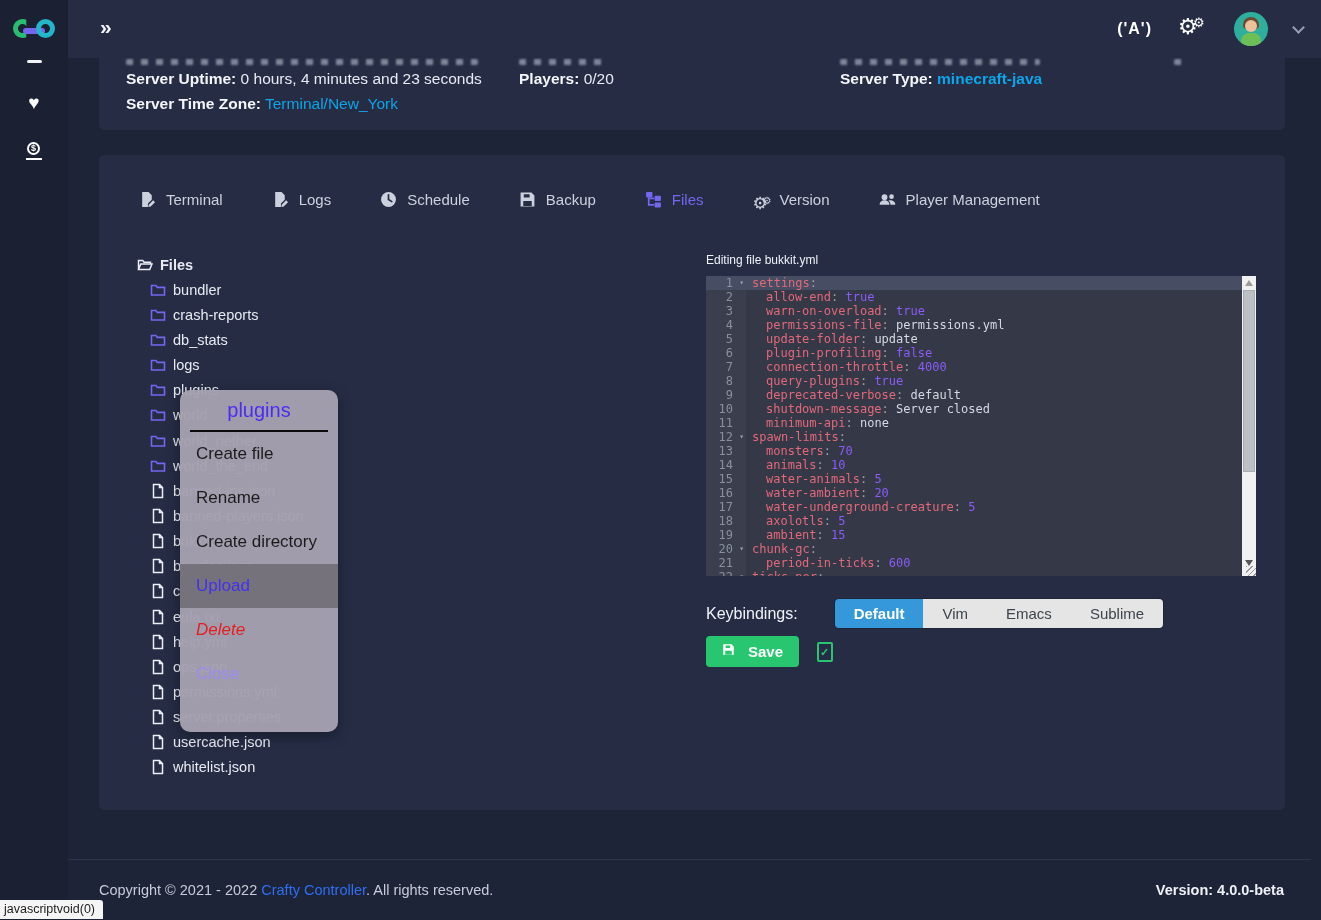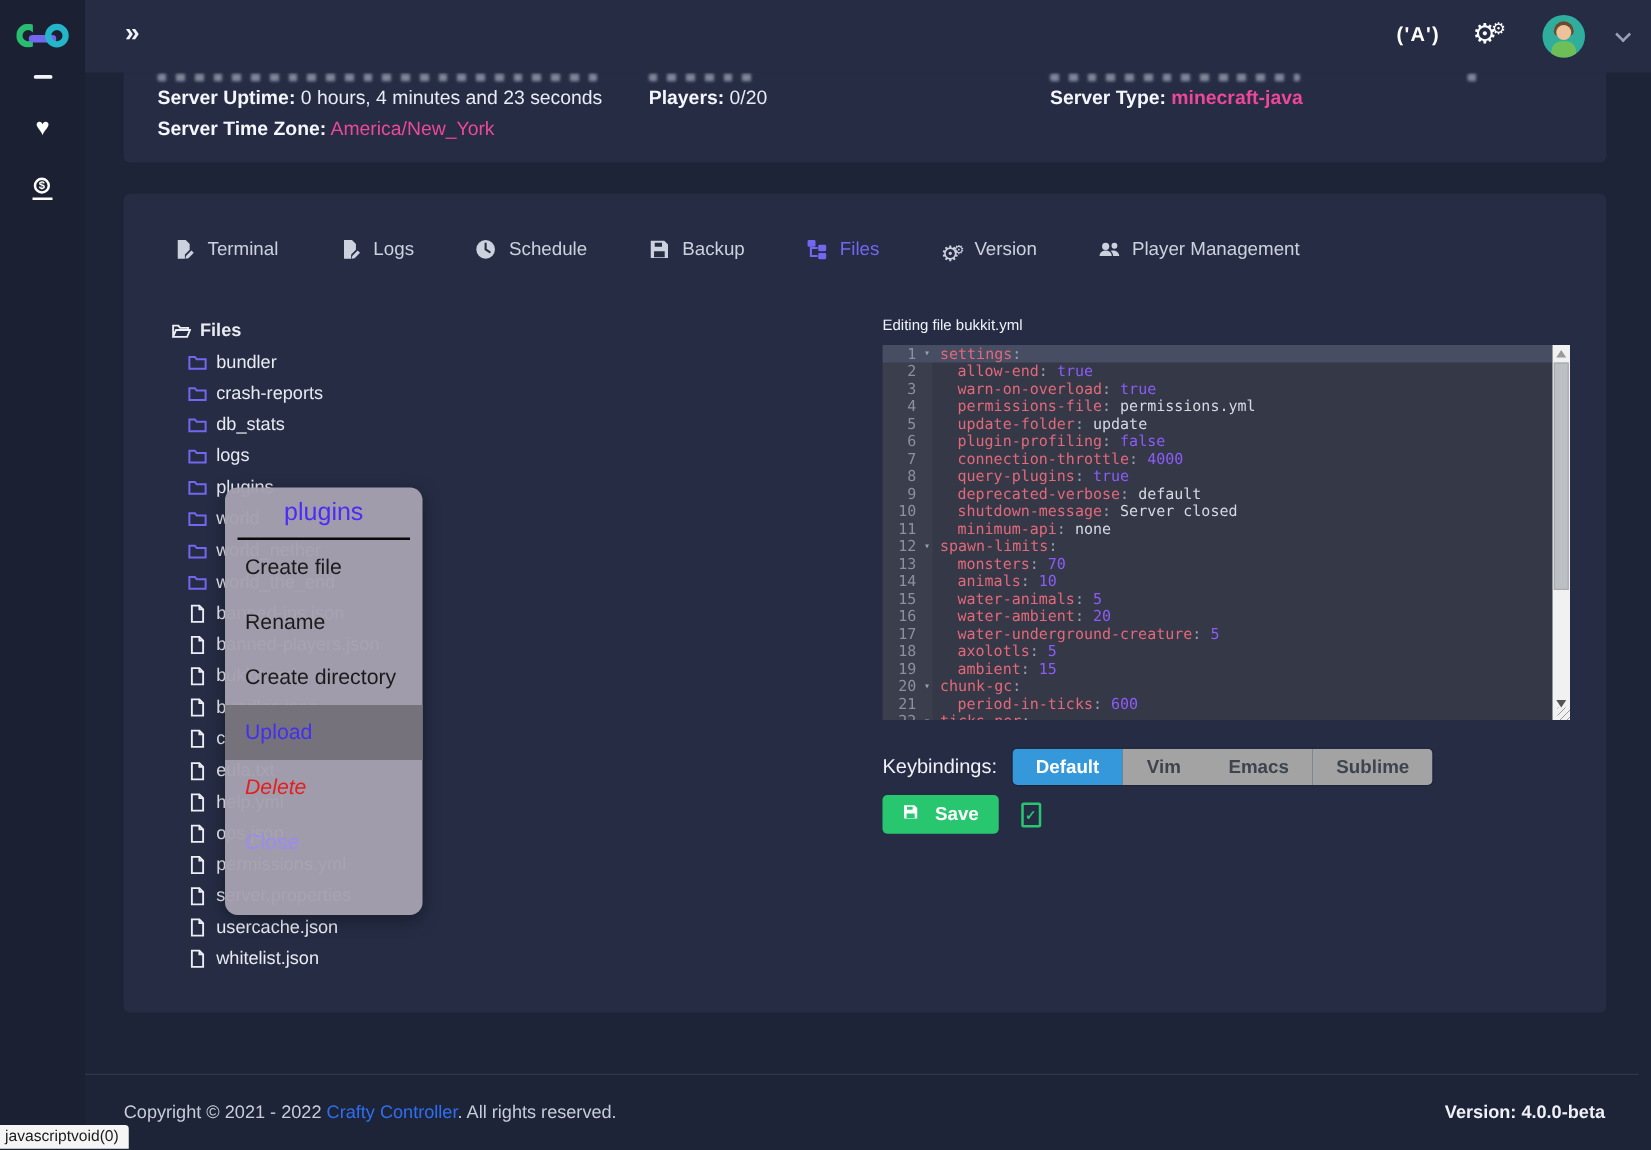--- a/index.html
+++ b/index.html
@@ -56,21 +56,21 @@
   .card{ position:absolute; background:#252c44; border-radius:5px; }
   .info-card{ left:99px; top:18px; width:1186px; height:112px; overflow:hidden; z-index:1; }
   .main-card{ left:99px; top:155px; width:1186px; height:655px; z-index:1; }
 
   
   .blur-bar{ position:absolute; height:6px; top:41px; border-radius:2px;
              background:repeating-linear-gradient(90deg, rgba(205,210,225,.55) 0 7px, transparent 7px 15px);
              filter:blur(1.2px); }
   .info-text{ position:absolute; font-size:15.5px; color:#e8ebf3; white-space:nowrap; }
   .info-text b{ color:#f4f6fb; }
-  .lnk{ color:#ec4899; }
+  .lnk{ color:#0ea5e9; }
   .lnk.bold{ font-weight:bold; }
 
   
   .tabs{ position:absolute; left:40px; top:36px; display:flex; gap:49px; }
   .tab{ display:flex; align-items:center; gap:10px; font-size:15px; color:#ccd1de;
         cursor:pointer; }
   .tab.active{ color:#7367f0; }
   .tab-icon{ display:inline-flex; width:17px; height:17px; position:relative; }
   .tab-icon svg{ width:17px; height:17px; }
   .tab .gb{ font-size:17px; top:0; }
@@ -110,26 +110,26 @@
   .ed-scroll .arr{ position:absolute; left:3px; width:0; height:0;
                    border-left:4px solid transparent; border-right:4px solid transparent; }
   .arr.up{ top:4px; border-bottom:6px solid #9a9a9a; }
   .arr.down{ bottom:10px; border-top:6px solid #555; }
   .ed-thumb{ position:absolute; left:1px; top:14px; width:12px; height:182px;
              background:#bcbfc4; border:1px solid #a8abb0; }
   .grip{ position:absolute; right:0; bottom:0; width:10px; height:10px;
          background:repeating-linear-gradient(135deg,#9a9a9a 0 1px,transparent 1px 4px); }
 
   
-  .keybind-row{ position:absolute; left:607px; top:444px; display:flex; align-items:center; }
+  .keybind-row{ position:absolute; left:607px; top:444px; display:flex; align-items:center;gap:25px; }
   .keybind-label{ font-size:16px; color:#f0f2f8; margin-right:12px; }
   .btn-group{ display:flex; border-radius:4px; overflow:hidden;
               box-shadow:0 0 0 1px rgba(0,0,0,.15); }
-  .kb-btn{ border:none; background:#a3a3a3; color:#3d444e; font-size:15px;
-           font-family:"Liberation Sans",sans-serif; padding:6px 19px; cursor:pointer;font-weight:bold; }
+  .kb-btn{ border:none; background:#e5e5e5; color:#3d444e; font-size:15px;
+           font-family:"Liberation Sans",sans-serif; padding:6px 19px; cursor:pointer; }
   .kb-btn.active{ background:#3498db; color:#fff; font-weight:bold; }
   .save-row{ position:absolute; left:607px; top:481px; display:flex; align-items:center; gap:18px; }
   .save-btn{ display:flex; align-items:center; gap:9px; border:none; cursor:pointer;
              background:#28c76f; color:#fff; font-size:15px; font-weight:bold;
              font-family:"Liberation Sans",sans-serif; padding:7px 16px; border-radius:4px; }
   .save-btn svg{ width:13px; height:13px; }
   .filecheck{ position:relative; width:16px; height:20px; border:2px solid #28c76f;
               border-radius:2px; cursor:pointer; }
   .filecheck::after{ content:"✓"; position:absolute; left:1px; top:2px; color:#28c76f;
                      font-size:11px; font-weight:bold; }
@@ -176,21 +176,21 @@
     <div class="info-text" style="left:420px; top:52px;">
       <b>Players:</b>
       <span>0/20</span>
     </div>
     <div class="info-text" style="left:741px; top:52px;">
       <b>Server Type:</b>
       <span class="lnk bold">minecraft-java</span>
     </div>
     <div class="info-text" style="left:27px; top:77px;">
       <b>Server Time Zone:</b>
-      <span class="lnk">America/New_York</span>
+      <span class="lnk">Terminal/New_York</span>
     </div>
   </div>
 
   <div class="card main-card">
     <div class="tabs" id="tabs">
         <div class="tab">
           <span class="tab-icon">
             <svg viewBox="0 0 16 16" xmlns="http://www.w3.org/2000/svg">
               <path fill="currentColor" d="M3 1h6l3 3v4.2l-3.6 3.6V15H3z"></path>
               <path fill="currentColor" d="M9.2 12.9l4.1-4.1 1.8 1.8-4.1 4.1-2.2.4z"></path>

